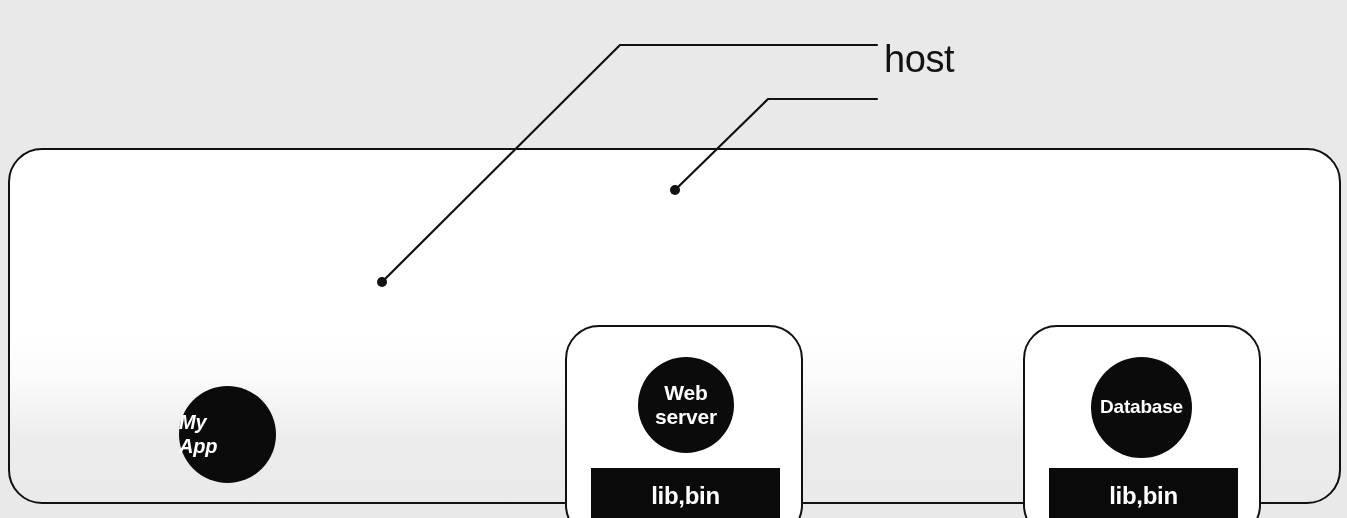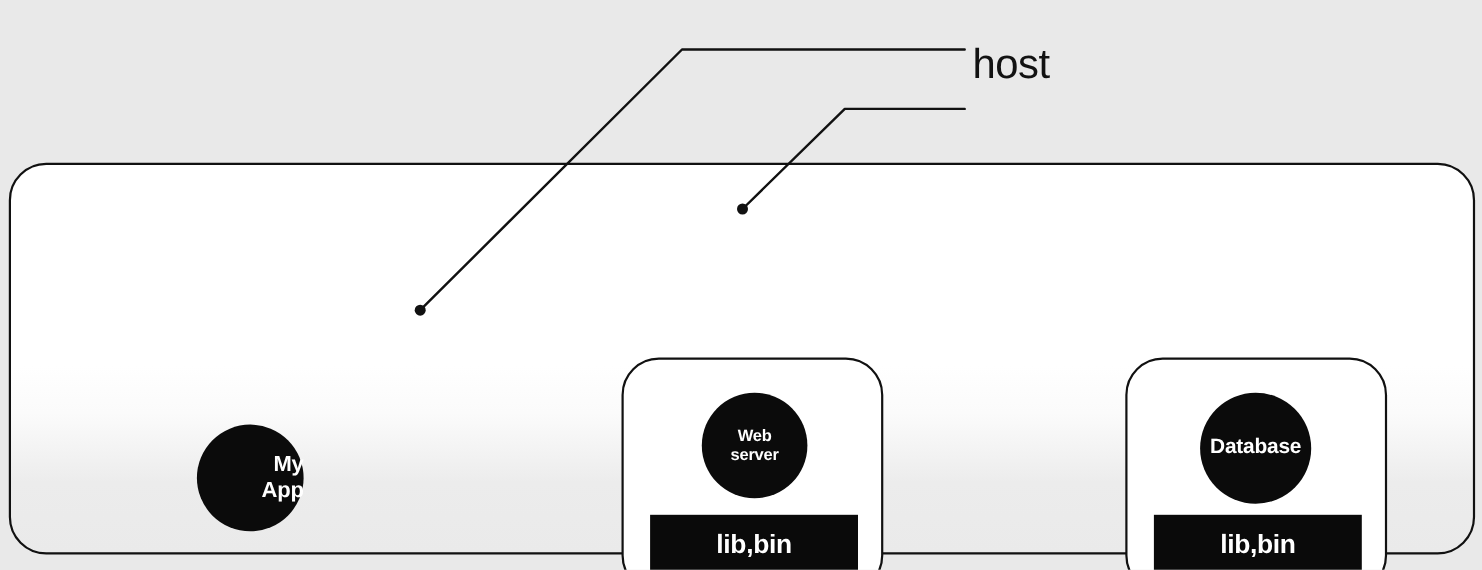--- a/index.html
+++ b/index.html
@@ -37,27 +37,28 @@
   #myapp-circle {
     position: absolute;
     left: 169px;
     top: 236px;
     width: 97px;
     height: 97px;
     border-radius: 50%;
     background: #0b0b0b;
     display: flex;
     flex-direction: column;
-    align-items: flex-end;
+    align-items: flex-start;
     justify-content: center;
     color: #fff;
     font-weight: bold;
     font-size: 20px;
     line-height: 1.18;
     letter-spacing: -0.2px;
+    font-style: italic;
   }
 
   
   .container-box {
     position: absolute;
     top: 175px;
     width: 238px;
     height: 214px;
     border: 2.5px solid #111;
     border-radius: 34px;
@@ -78,21 +79,21 @@
     font-weight: bold;
     line-height: 1.16;
     white-space: nowrap;
     letter-spacing: -0.2px;
   }
   #web-circle {
     left: 71px;
     top: 30px;
     width: 96px;
     height: 96px;
-    font-size: 15px;
+    font-size: 21px;
   }
   #db-circle {
     left: 66px;
     top: 30px;
     width: 101px;
     height: 101px;
     font-size: 19px;
   }
 
   .libbin-bar {

